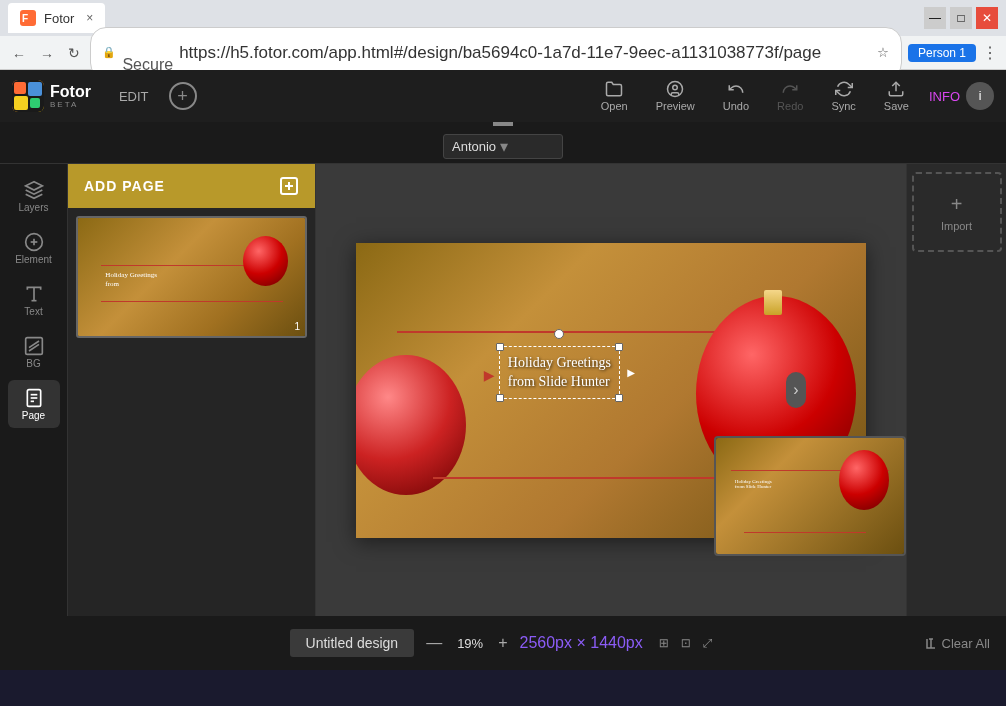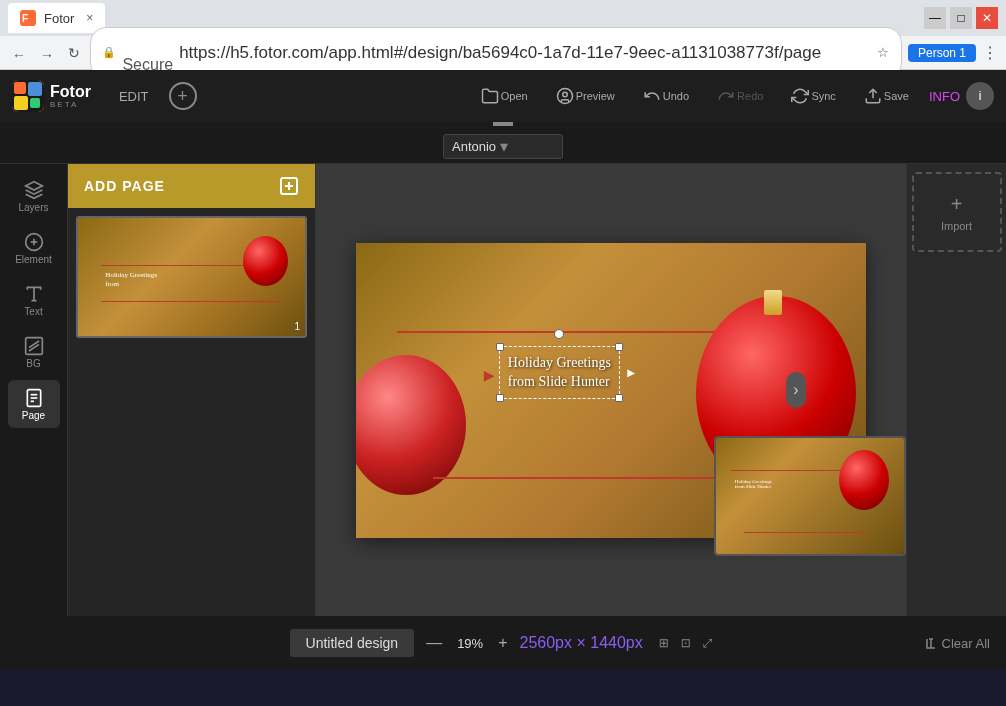--- a/index.html
+++ b/index.html
@@ -57,21 +57,21 @@
       display: flex; align-items: center;
     }
     .nav-link.active { color: #d4a843; }
     .add-btn {
       width: 28px; height: 28px; border-radius: 50%; border: 2px solid #888;
       background: none; color: #888; font-size: 18px; cursor: pointer;
       display: flex; align-items: center; justify-content: center; margin: 0 8px;
     }
     .toolbar-actions { display: flex; align-items: center; gap: 4px; margin-left: auto; }
     .toolbar-action {
-      display: flex; flex-direction: row; align-items: center; gap: 2px;
+      display: flex; flex-direction: column; align-items: center; gap: 2px;
       padding: 6px 12px; color: #aaa; cursor: pointer; font-size: 11px; background: none; border: none;
     }
     .toolbar-action.disabled { color: #555; cursor: default; }
     .toolbar-action svg { width: 18px; height: 18px; }
     .info-circle {
       width: 28px; height: 28px; border-radius: 50%; background: #555;
       display: flex; align-items: center; justify-content: center; color: white; font-size: 12px;
     }
 
     

